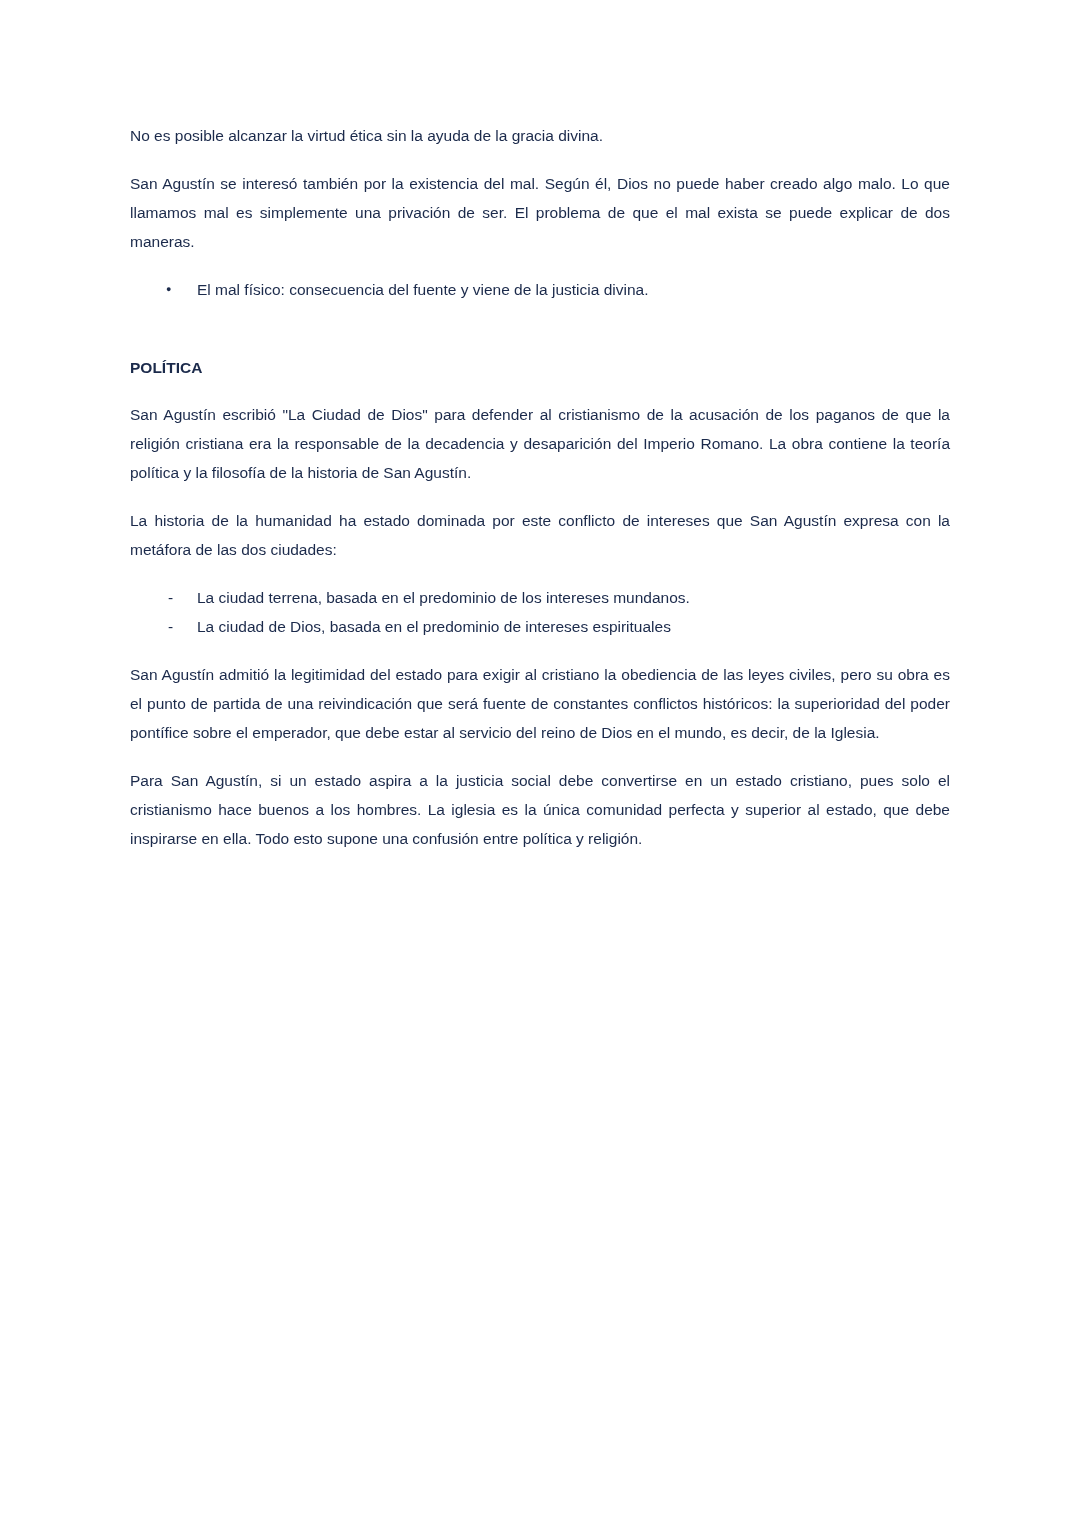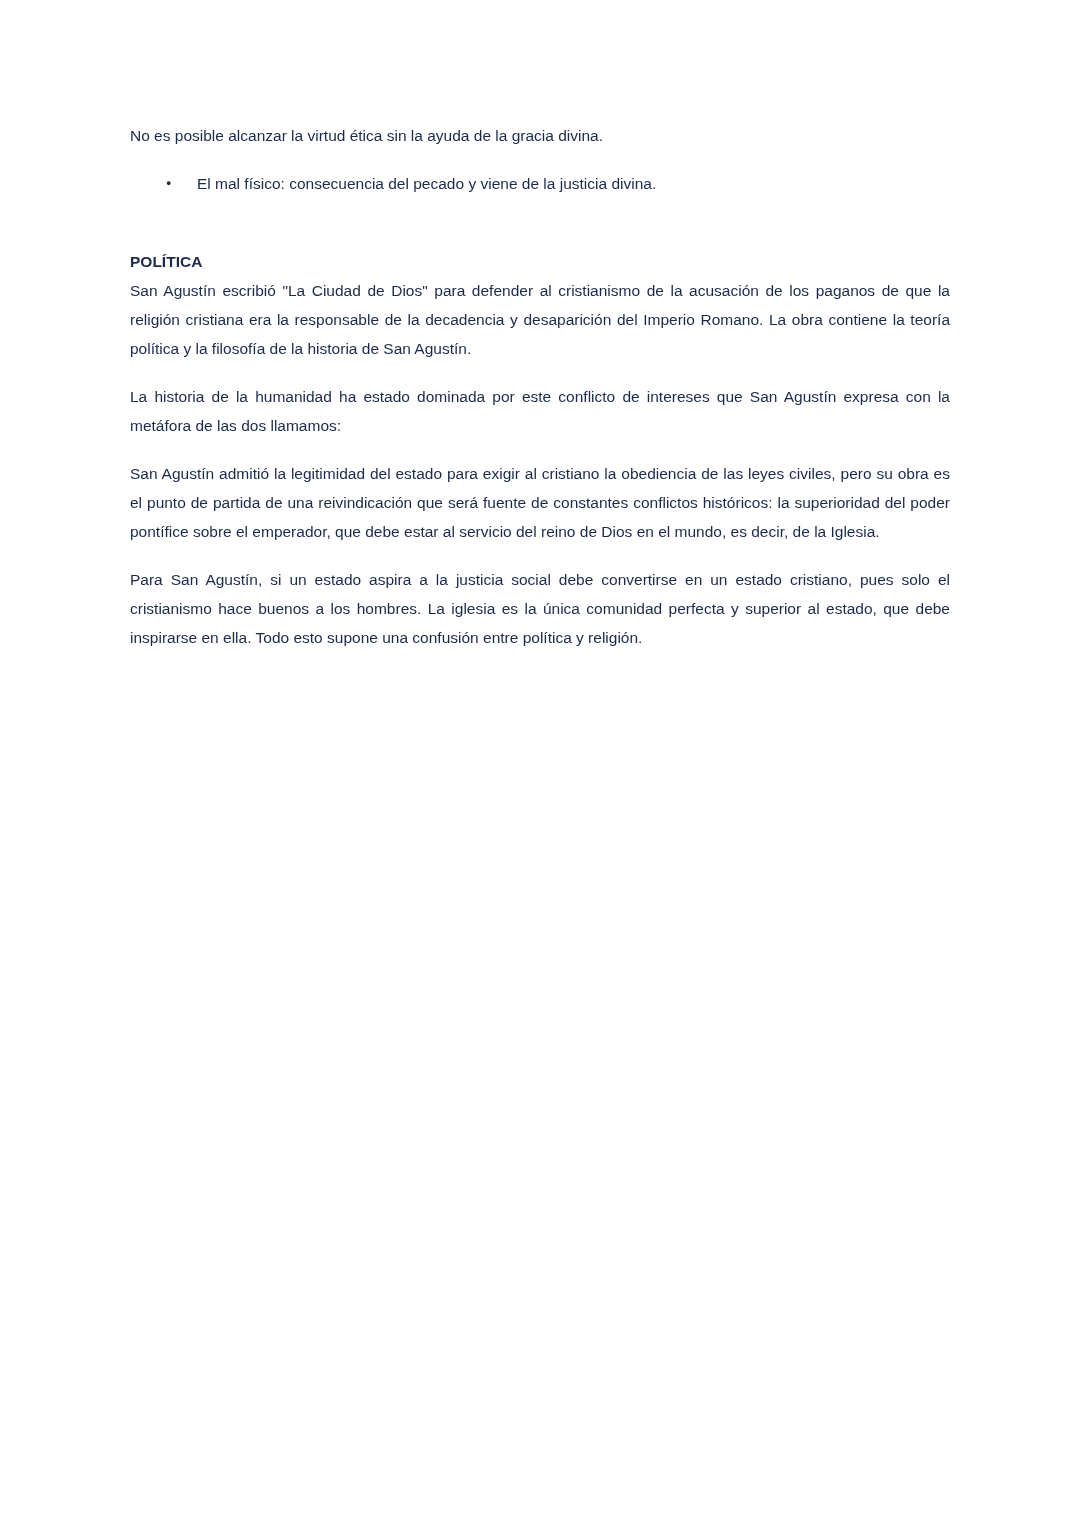--- a/index.html
+++ b/index.html
@@ -19,21 +19,21 @@
     color: #1b2a4b;
     overflow: hidden;
   }
   .page p {
     margin: 0 0 19px 0;
     text-align: justify;
   }
   .heading {
     font-size: 15.5px;
     font-weight: 700;
-    margin: 49px 0 0 0;
+    margin: 49px 0 18px 0;
     line-height: 29px;
   }
   ul {
     list-style: none;
     margin: 0 0 19px 0;
     padding: 0;
   }
   ul li {
     position: relative;
     padding-left: 67px;
@@ -56,30 +56,35 @@
     line-height: 29px;
   }
 </style>
 </head>
 <body>
 
 <div class="page">
 
   <p>No es posible alcanzar la virtud ética sin la ayuda de la gracia divina.</p>
 
+  <p>San Agustín se interesó también por la existencia del mal. Según él, Dios no puede haber creado algo malo. Lo que llamamos mal es simplemente una privación de ser. El problema de que el mal exista se puede explicar de dos maneras.</p>
 
   <ul class="bullet-list">
-    <li>El mal físico: consecuencia del pecado y viene de la justicia divina.</li>
+    <li>El mal físico: consecuencia del fuente y viene de la justicia divina.</li>
   </ul>
 
   <h2 class="heading">POLÍTICA</h2>
 
   <p>San Agustín escribió "La Ciudad de Dios" para defender al cristianismo de la acusación de los paganos de que la religión cristiana era la responsable de la decadencia y desaparición del Imperio Romano. La obra contiene la teoría política y la filosofía de la historia de San Agustín.</p>
 
 
-  <p>La historia de la humanidad ha estado dominada por este conflicto de intereses que San Agustín expresa con la metáfora de las dos llamamos:</p>
+  <p>La historia de la humanidad ha estado dominada por este conflicto de intereses que San Agustín expresa con la metáfora de las dos ciudades:</p>
 
+  <ul class="dash-list">
+    <li>La ciudad terrena, basada en el predominio de los intereses mundanos.</li>
+    <li>La ciudad de Dios, basada en el predominio de intereses espirituales</li>
+  </ul>
 
   <p>San Agustín admitió la legitimidad del estado para exigir al cristiano la obediencia de las leyes civiles, pero su obra es el punto de partida de una reivindicación que será fuente de constantes conflictos históricos: la superioridad del poder pontífice sobre el emperador, que debe estar al servicio del reino de Dios en el mundo, es decir, de la Iglesia.</p>
 
   <p>Para San Agustín, si un estado aspira a la justicia social debe convertirse en un estado cristiano, pues solo el cristianismo hace buenos a los hombres. La iglesia es la única comunidad perfecta y superior al estado, que debe inspirarse en ella. Todo esto supone una confusión entre política y religión.</p>
 
 </div>
 
 </body></html>

